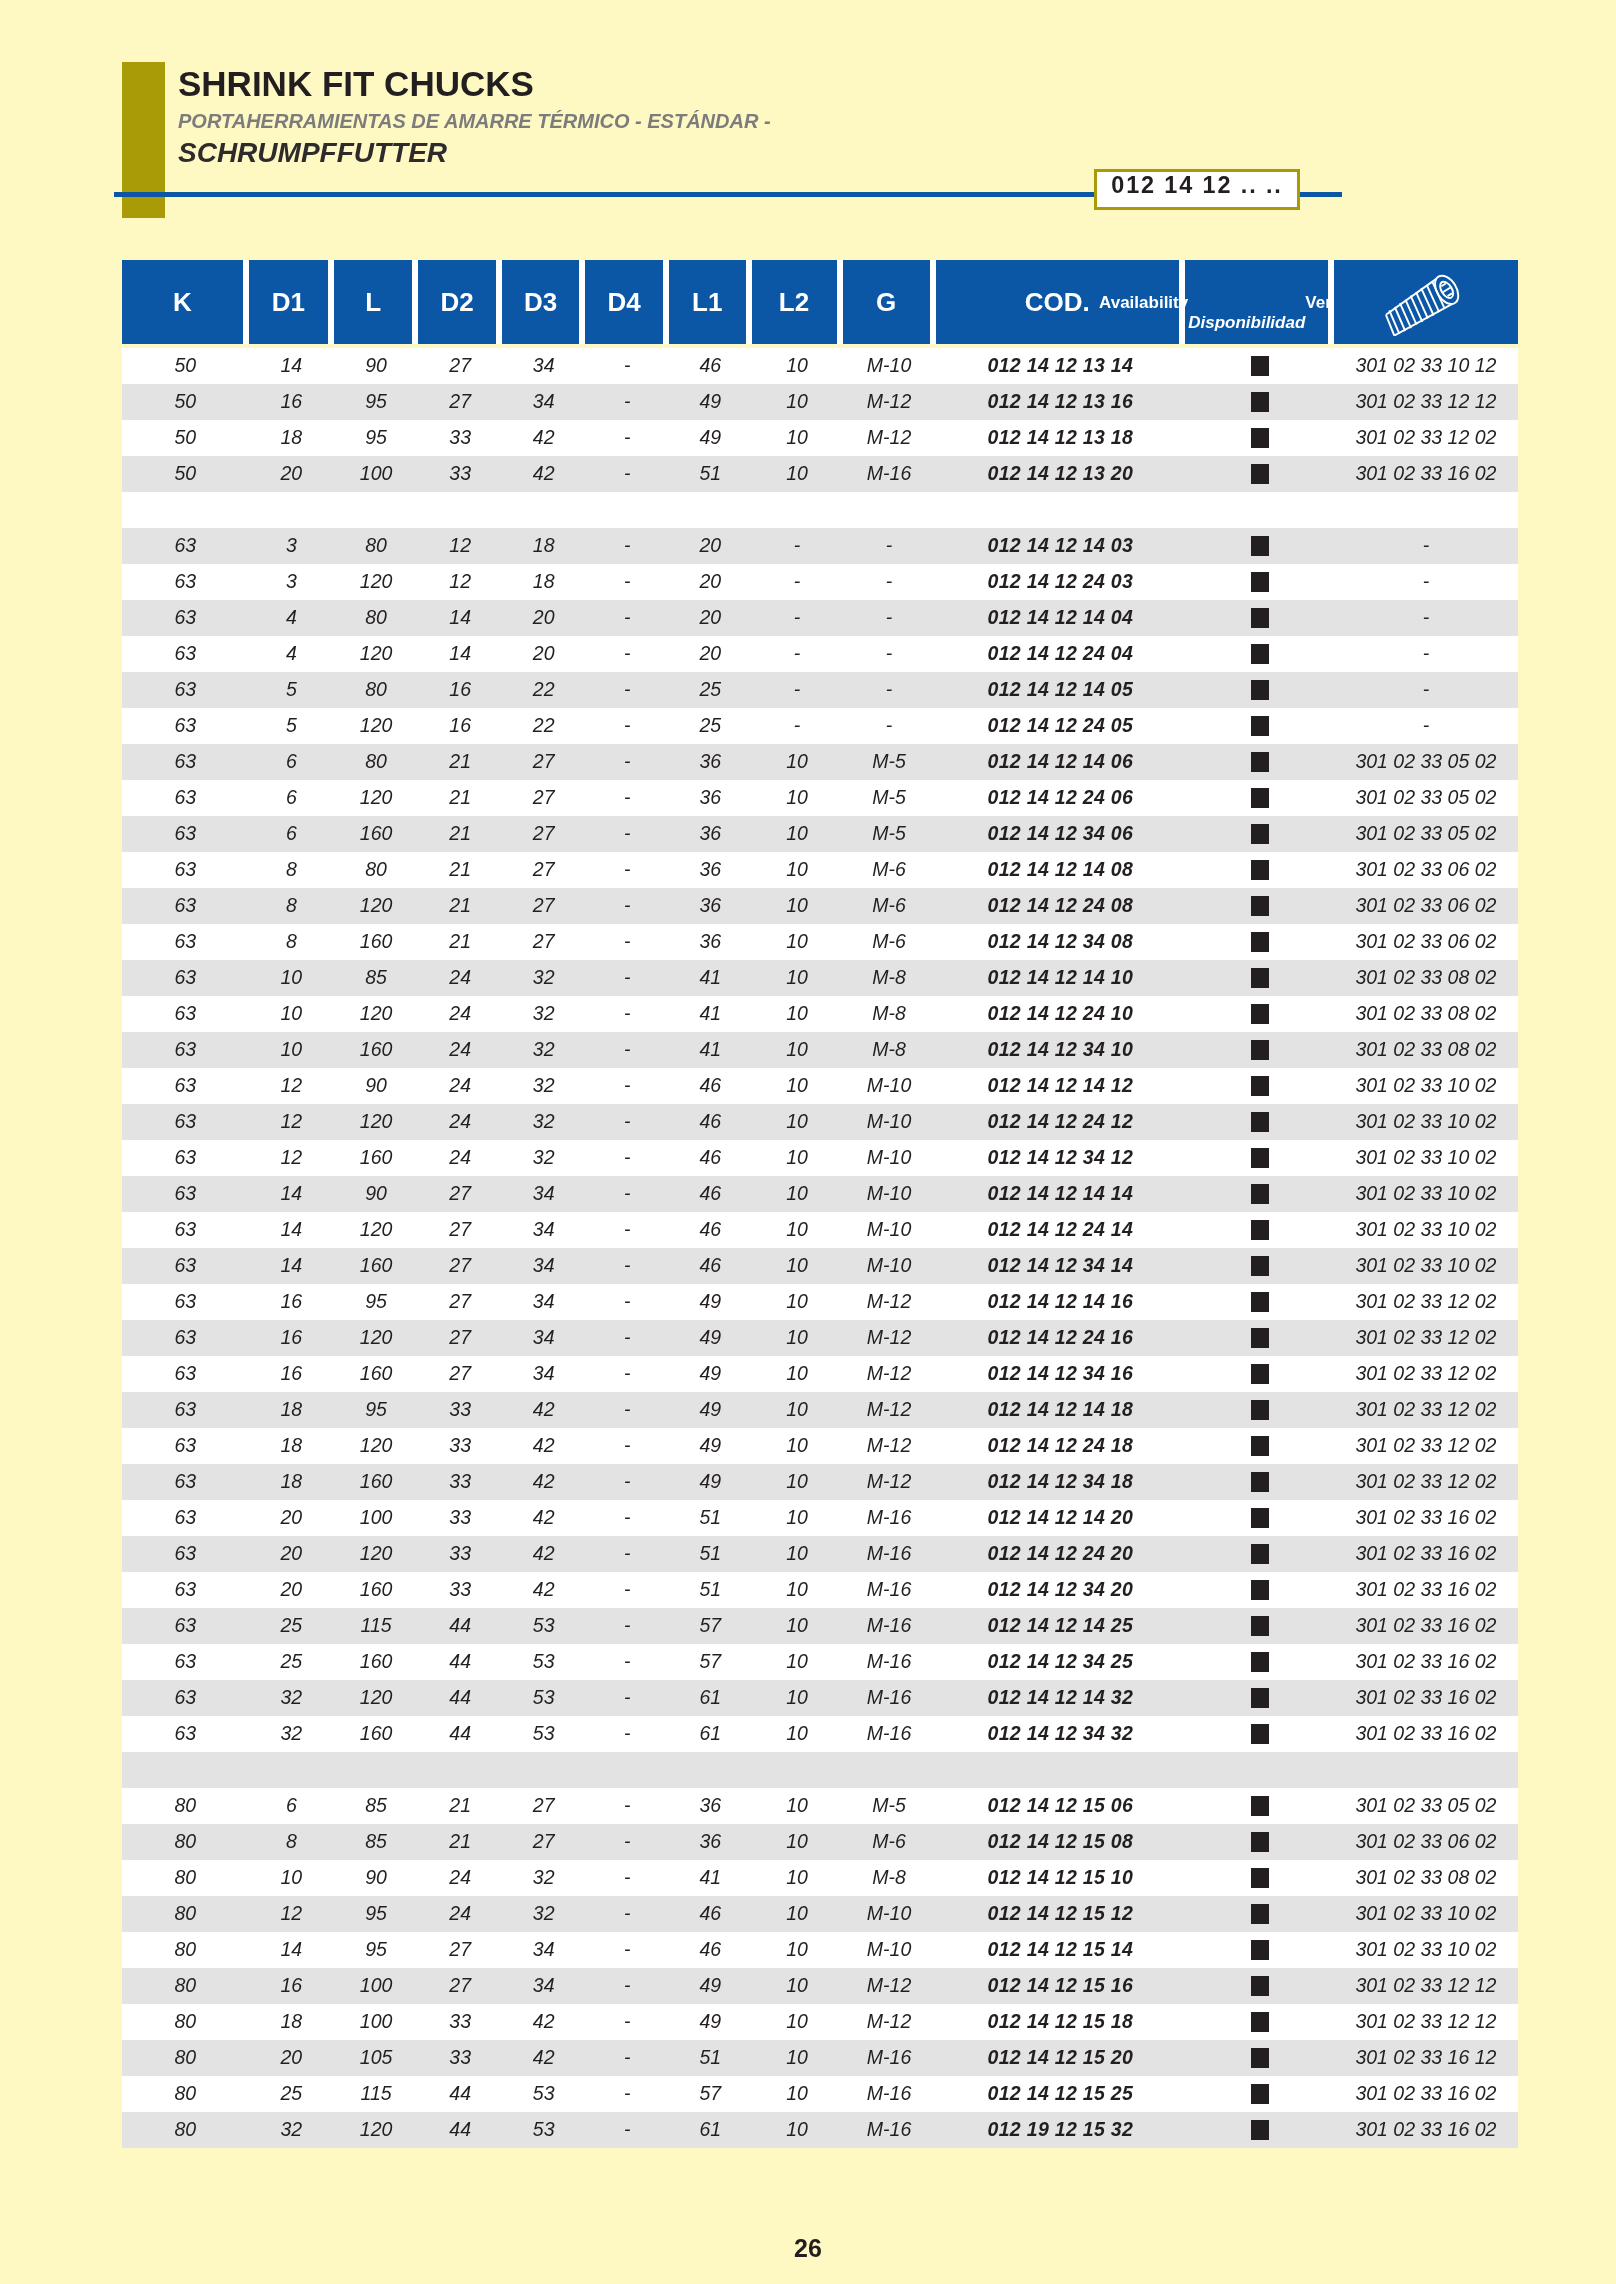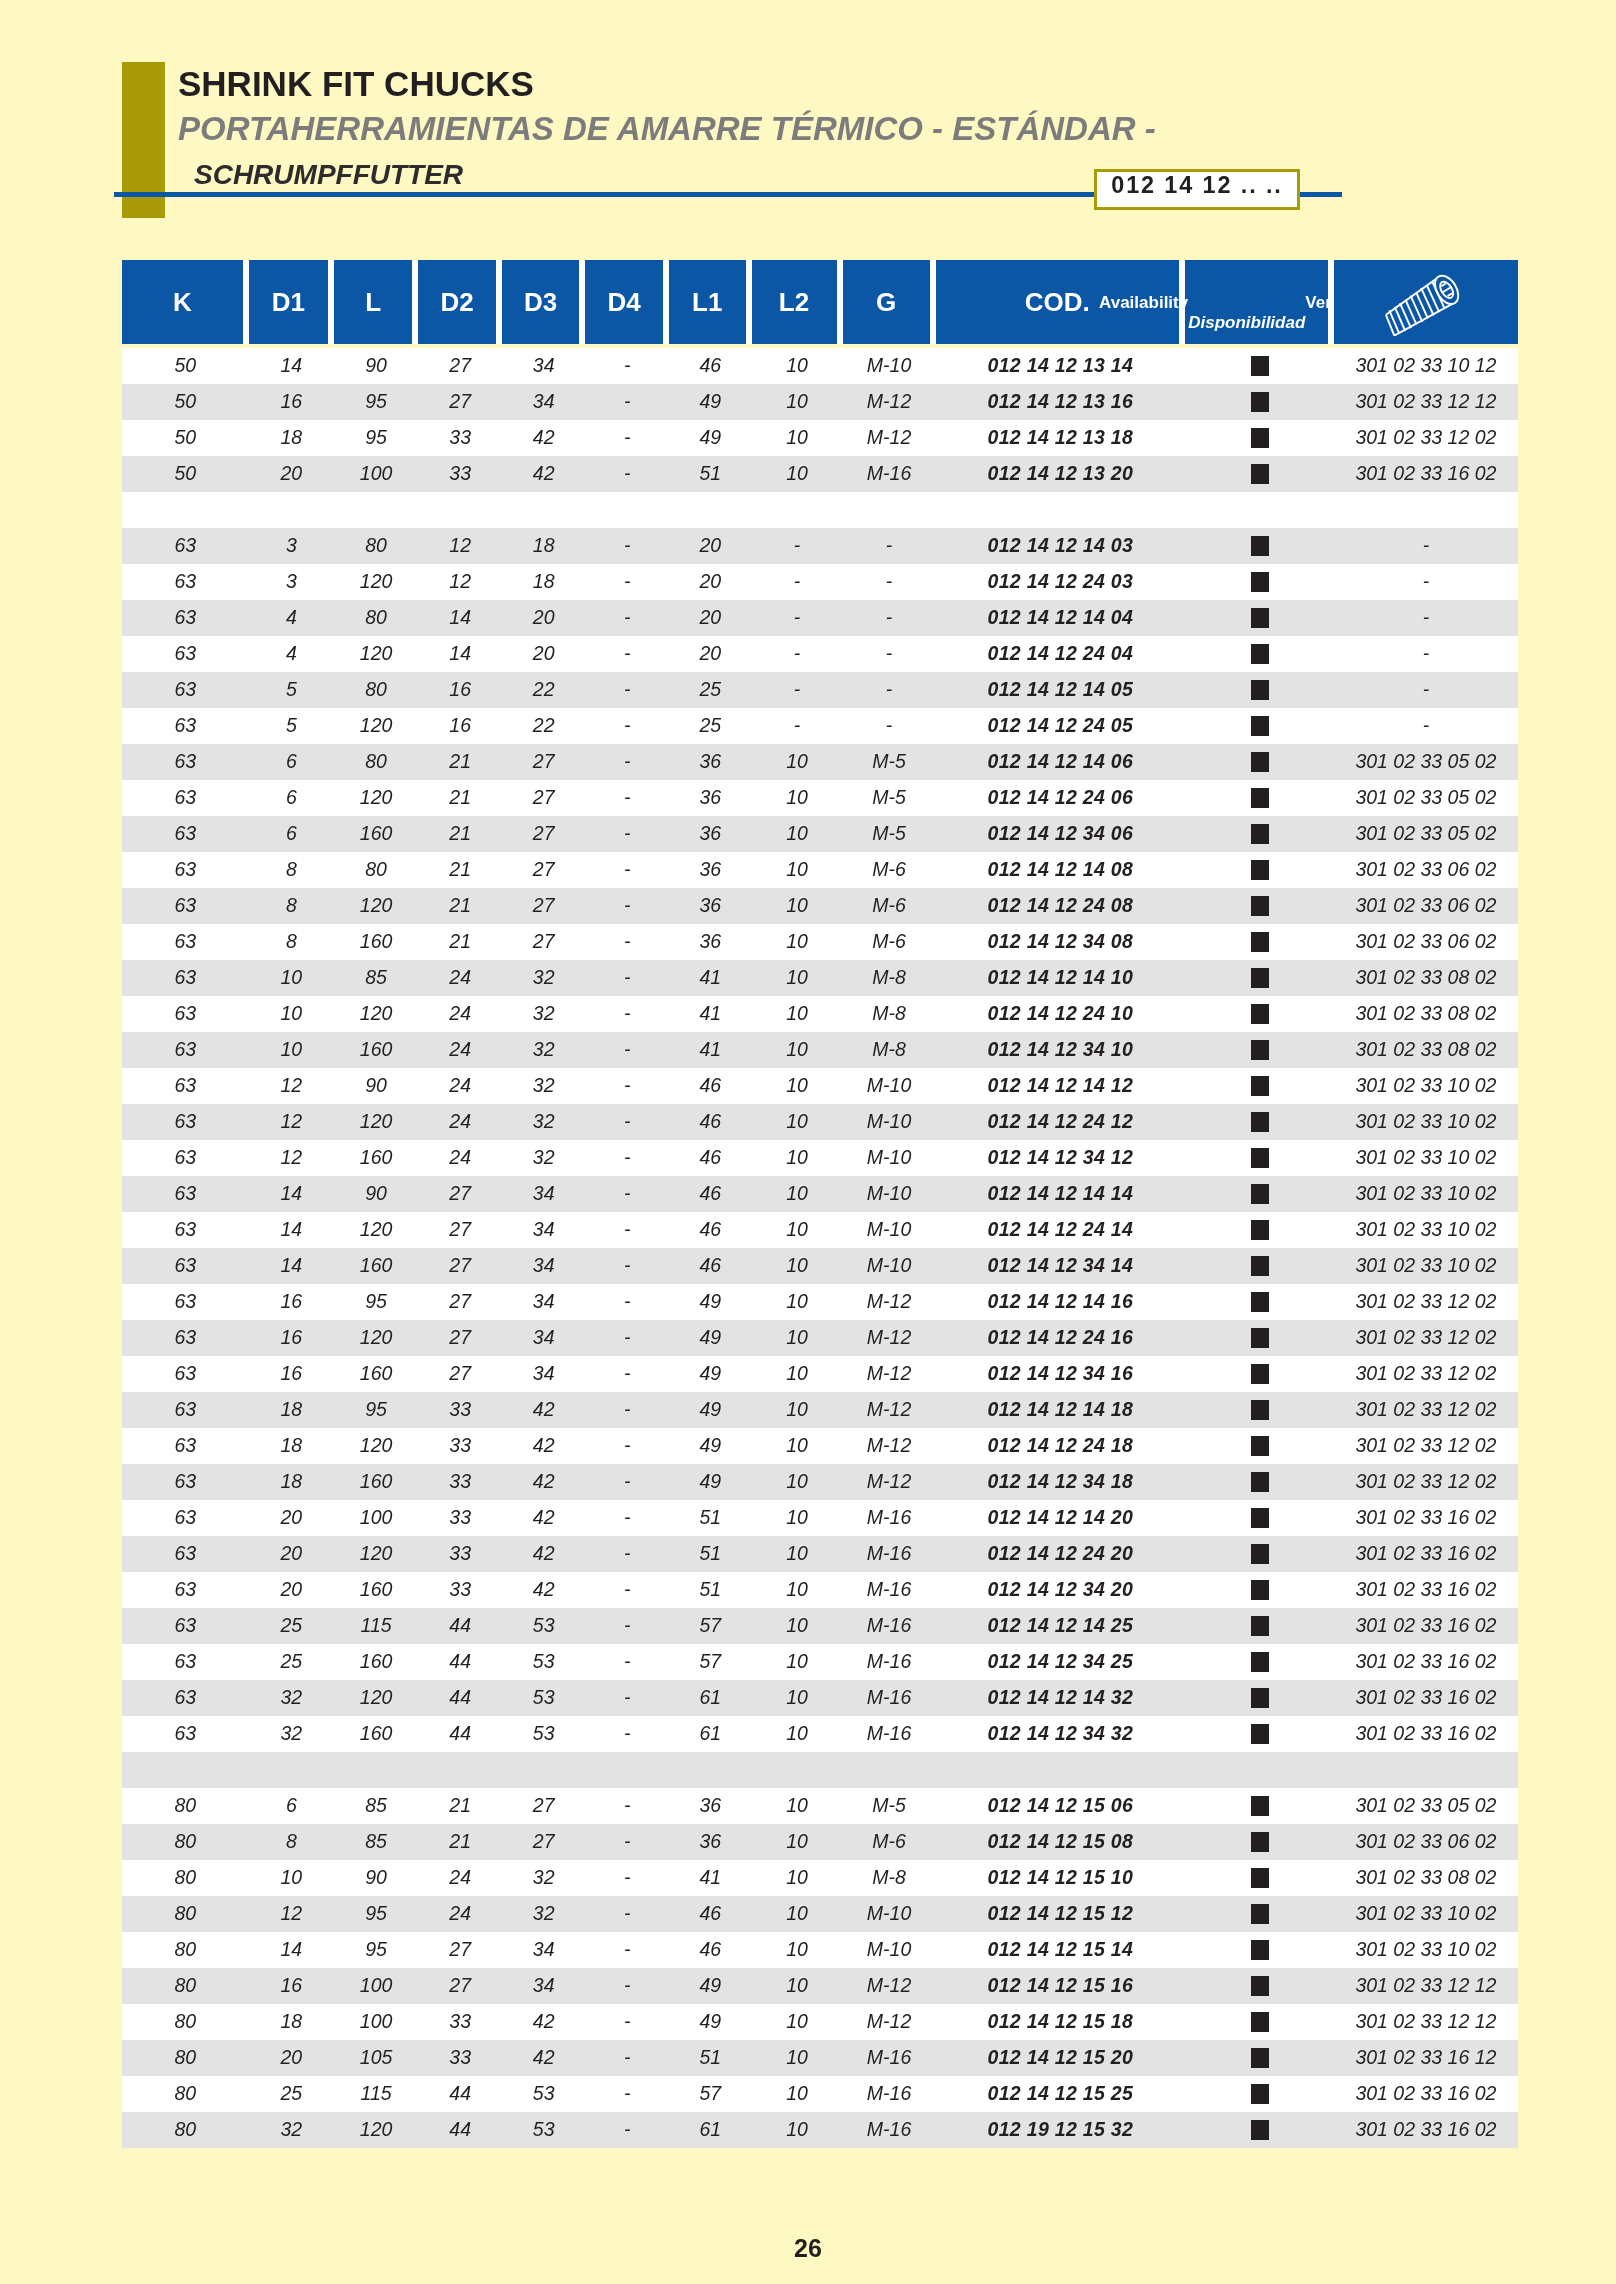--- a/index.html
+++ b/index.html
@@ -2,22 +2,22 @@
 <html style="font-size:10.4px"><head>
 <meta charset="utf-8">
 <style>
   html,body{margin:0;padding:0;}
   body{background:#ffffff;font-family:"Liberation Sans", sans-serif;color:#231f20;}
   .page{position:relative;width:1616px;height:2284px;background:#fef9c3;overflow:hidden;}
 
   
   .accent-bar{position:absolute;left:122px;top:62px;width:43px;height:156px;background:#a89b07;}
   .title{position:absolute;left:178px;top:64px;font-size:35px;font-weight:bold;letter-spacing:0px;color:#231f20;white-space:nowrap;}
-  .subtitle-es{position:absolute;left:178px;top:110px;font-size:33px;font-weight:bold;font-style:italic;color:#7c7c7c;white-space:nowrap;}
-  .subtitle-de{position:absolute;left:178px;top:159px;font-size:28px;font-weight:bold;font-style:italic;color:#2e2b2c;white-space:nowrap;margin-left:16px;}
+  .subtitle-es{position:absolute;left:178px;top:110px;font-size:20px;font-weight:bold;font-style:italic;color:#7c7c7c;white-space:nowrap;}
+  .subtitle-de{position:absolute;left:178px;top:137px;font-size:28px;font-weight:bold;font-style:italic;color:#2e2b2c;white-space:nowrap;}
   .rule{position:absolute;left:114px;top:192px;width:1228px;height:4.5px;background:#0b57a5;}
   .ref-badge{position:absolute;left:1094px;top:169px;width:200px;height:35px;background:#ffffff;border:3.2px solid #a89b07;
              display:flex;align-items:flex-start;justify-content:center;font-size:23.4px;font-weight:bold;letter-spacing:1.9px;color:#231f20;white-space:nowrap;}
   .logo{position:absolute;left:1346px;top:47px;width:174px;height:174px;}
   .logo svg{position:absolute;right:11.7px;top:0;}
   .wordmark{position:absolute;left:3.9px;top:96px;font-size:68px;font-weight:bold;color:#0b57a5;letter-spacing:-1.9px;font-style:normal;}
 
   
   .table{position:absolute;left:122px;top:260px;width:1396px;}
   .thead{display:flex;height:84px;}

